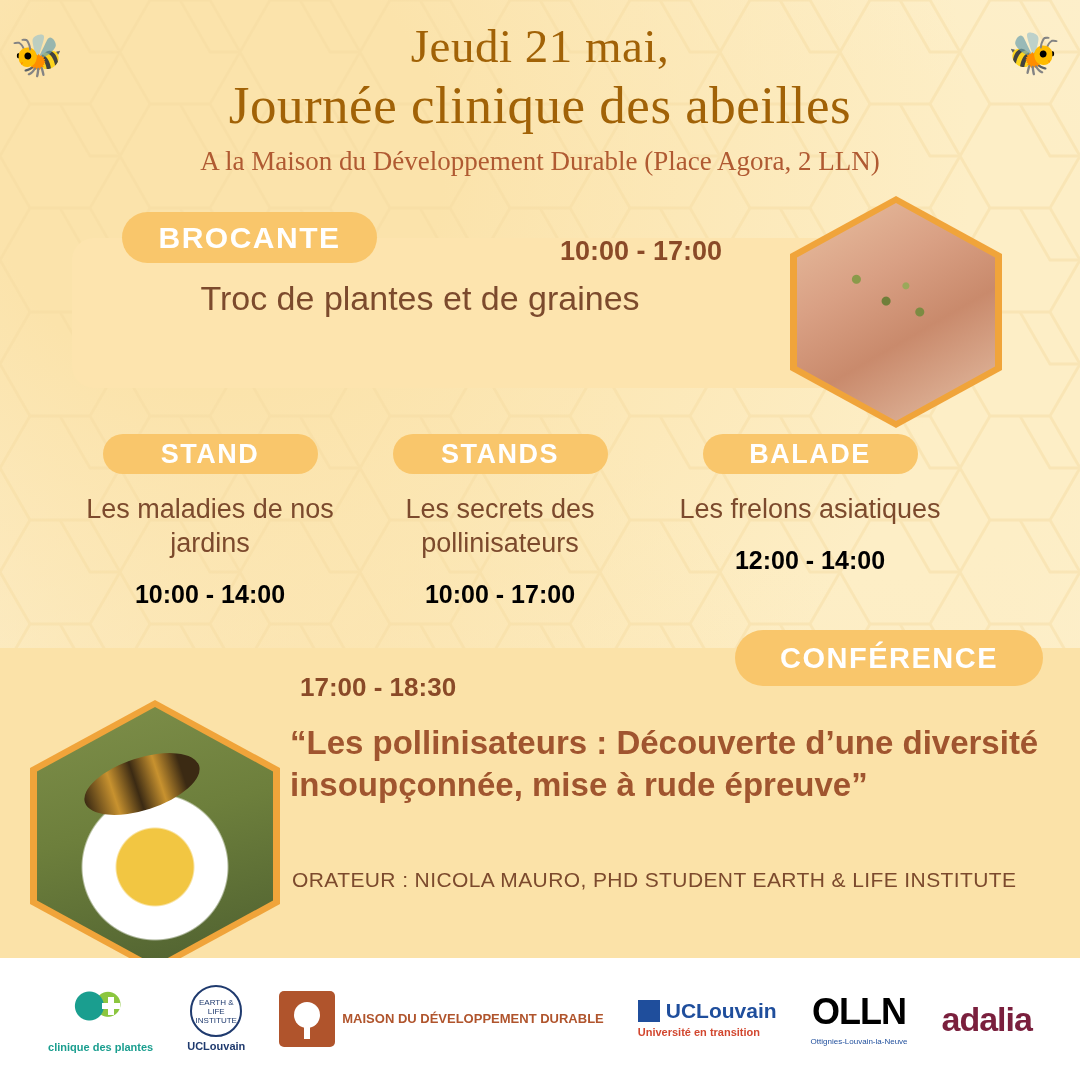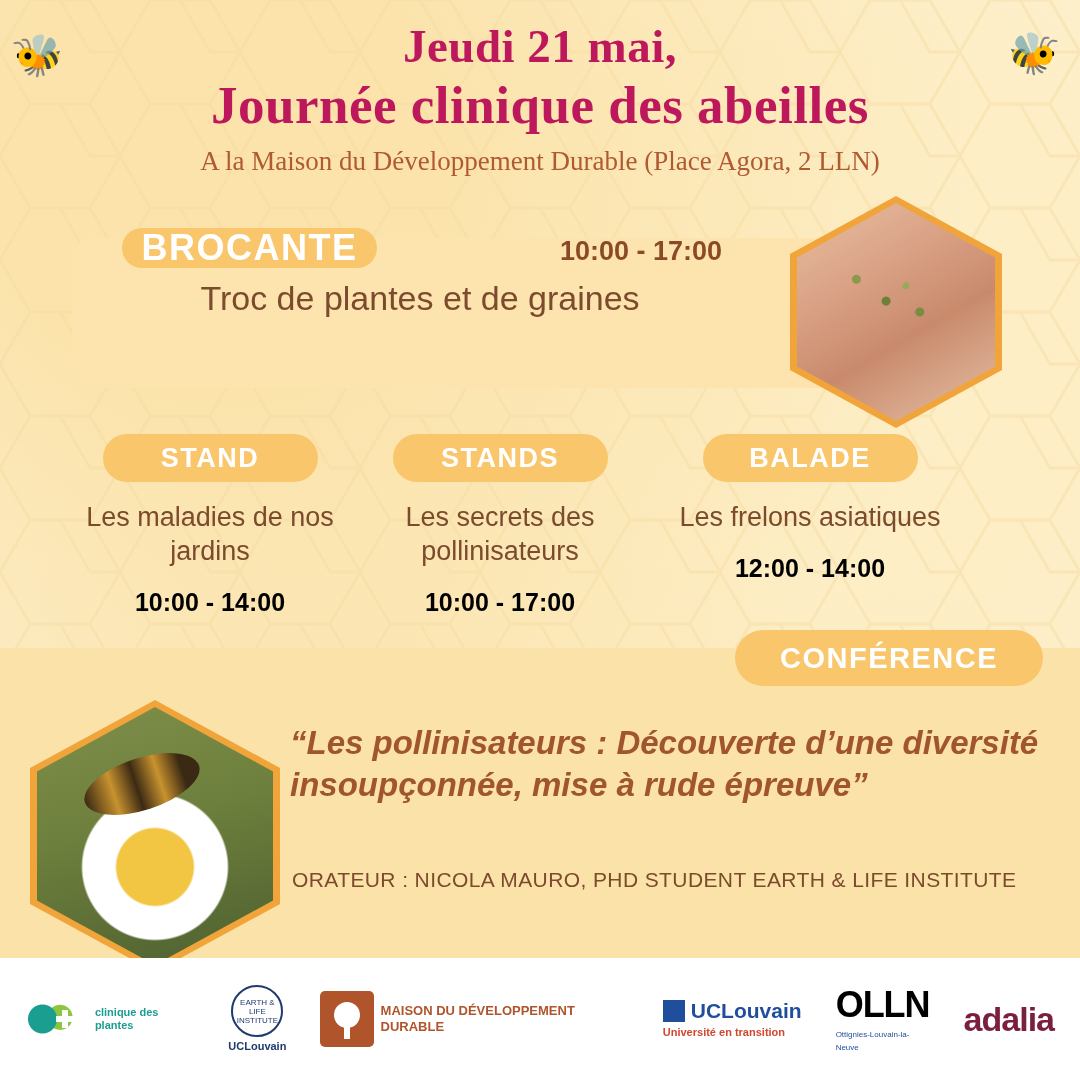--- a/index.html
+++ b/index.html
@@ -25,22 +25,22 @@
     opacity: 1;
   }
   .comb {
     position: absolute; inset: 0;
     opacity: 0.45;
   }
   
   .header { position: absolute; top: 18px; left: 0; width: 1080px; text-align: center; }
   .title-line1, .title-line2 {
     font-family: "Liberation Serif", serif;
-    font-weight: bold;
-    color: #be185d;
+    font-weight: normal;
+    color: #a16207;
     letter-spacing: 0.5px;
   }
   .title-line1 { font-size: 47px; line-height: 56px; }
   .title-line2 { font-size: 53px; line-height: 62px; }
   .subtitle {
     font-family: "Liberation Serif", serif;
     font-size: 27px;
     color: #b05a32;
     margin-top: 10px;
   }
@@ -57,22 +57,22 @@
   }
   .pill {
     display: inline-flex; align-items: center; justify-content: center;
     background: #f9c66b;
     color: #ffffff;
     font-weight: bold;
     border-radius: 30px;
     letter-spacing: 1.5px;
   }
   .pill-brocante {
-    position: absolute; left: 122px; top: 228px;
-    width: 255px; height: 40px; font-size: 36px;
+    position: absolute; left: 122px; top: 212px;
+    width: 255px; height: 51px; font-size: 30px;
   }
   .brocante-time {
     position: absolute; left: 560px; top: 236px;
     font-size: 27px; font-weight: bold; color: #8a4a28;
   }
   .brocante-text {
     position: absolute; left: 110px; top: 275px;
     width: 620px; text-align: center;
     font-size: 34px; color: #7c4a2d; line-height: 46px;
   }
@@ -113,21 +113,21 @@
     background: linear-gradient(90deg, #3b2a13 0%, #c8922f 25%, #3b2a13 45%, #c8922f 65%, #3b2a13 85%);
     border-radius: 50%;
     transform: rotate(-18deg);
   }
 
   
   .col { position: absolute; text-align: center; width: 300px; }
   .col-1 { left: 60px; top: 434px; }
   .col-2 { left: 350px; top: 434px; }
   .col-3 { left: 660px; top: 434px; }
-  .col .pill { width: 215px; height: 48px; font-size: 27px; }
+  .col .pill { width: 215px; height: 40px; font-size: 27px; }
   .col-desc {
     margin-top: 18px; font-size: 27px; color: #7c4a2d; line-height: 34px;
   }
   .col-time {
     margin-top: 20px; font-size: 25px; font-weight: bold; color: #000000;
   }
 
   
   .conf-band {
     position: absolute; left: 0; top: 648px;
@@ -138,38 +138,38 @@
     position: absolute; left: 735px; top: 630px;
     width: 308px; height: 56px; font-size: 29px;
   }
   .conf-time {
     position: absolute; left: 300px; top: 672px;
     font-size: 26px; font-weight: bold; color: #8a4a28;
   }
   .conf-title {
     position: absolute; left: 290px; top: 722px;
     width: 770px;
-    font-size: 33px; font-weight: bold; color: #a0552f; line-height: 42px; font-style: italic;
+    font-size: 33px; font-weight: bold; color: #a0552f; line-height: 42px;
   }
   .conf-speaker {
     position: absolute; left: 292px; top: 868px;
     font-size: 21px; color: #7c4a2d; letter-spacing: 0.4px;
   }
 
   
   .footer {
     position: absolute; left: 0; bottom: 0; width: 1080px; height: 122px;
     background: #ffffff;
     display: flex; align-items: center; justify-content: center; gap: 34px;
     padding: 0 26px;
   }
   .logo { display: flex; align-items: center; gap: 7px; }
   .logo-text { font-size: 11px; line-height: 13px; }
 
-  .lg-clinique { flex-direction: row; gap: 14px; }
+  .lg-clinique { flex-direction: column; gap: 14px; }
   .cl-mark {
     width: 58px; height: 42px;
     background: radial-gradient(circle at 30% 50%, #1a9e8f 0 14px, transparent 15px),
                 radial-gradient(circle at 62% 46%, #8cc63f 0 12px, transparent 13px);
     position: relative;
   }
   .cl-plus {
     position: absolute; left: 30px; top: 12px; width: 18px; height: 18px;
     background:
       linear-gradient(#ffffff, #ffffff) center/100% 6px no-repeat,
@@ -259,20 +259,21 @@
     <div class="col-time">10:00 - 17:00</div>
   </div>
   <div class="col col-3">
     <div class="pill">BALADE</div>
     <div class="col-desc">Les frelons asiatiques</div>
     <div class="col-time">12:00 - 14:00</div>
   </div>
 
   <div class="conf-band"></div>
   <div class="pill pill-conf">CONFÉRENCE</div>
+  <div class="conf-time">17:00 - 18:30</div>
   <div class="conf-title">“Les pollinisateurs : Découverte d’une diversité insoupçonnée, mise à rude épreuve”</div>
   <div class="conf-speaker">ORATEUR : NICOLA MAURO, PHD STUDENT EARTH &amp; LIFE INSTITUTE</div>
   <div class="hex hex-bee">
     <div class="hex-inner">
       <div class="bee-img">
         <div class="bee-body"></div>
       </div>
     </div>
   </div>
 

